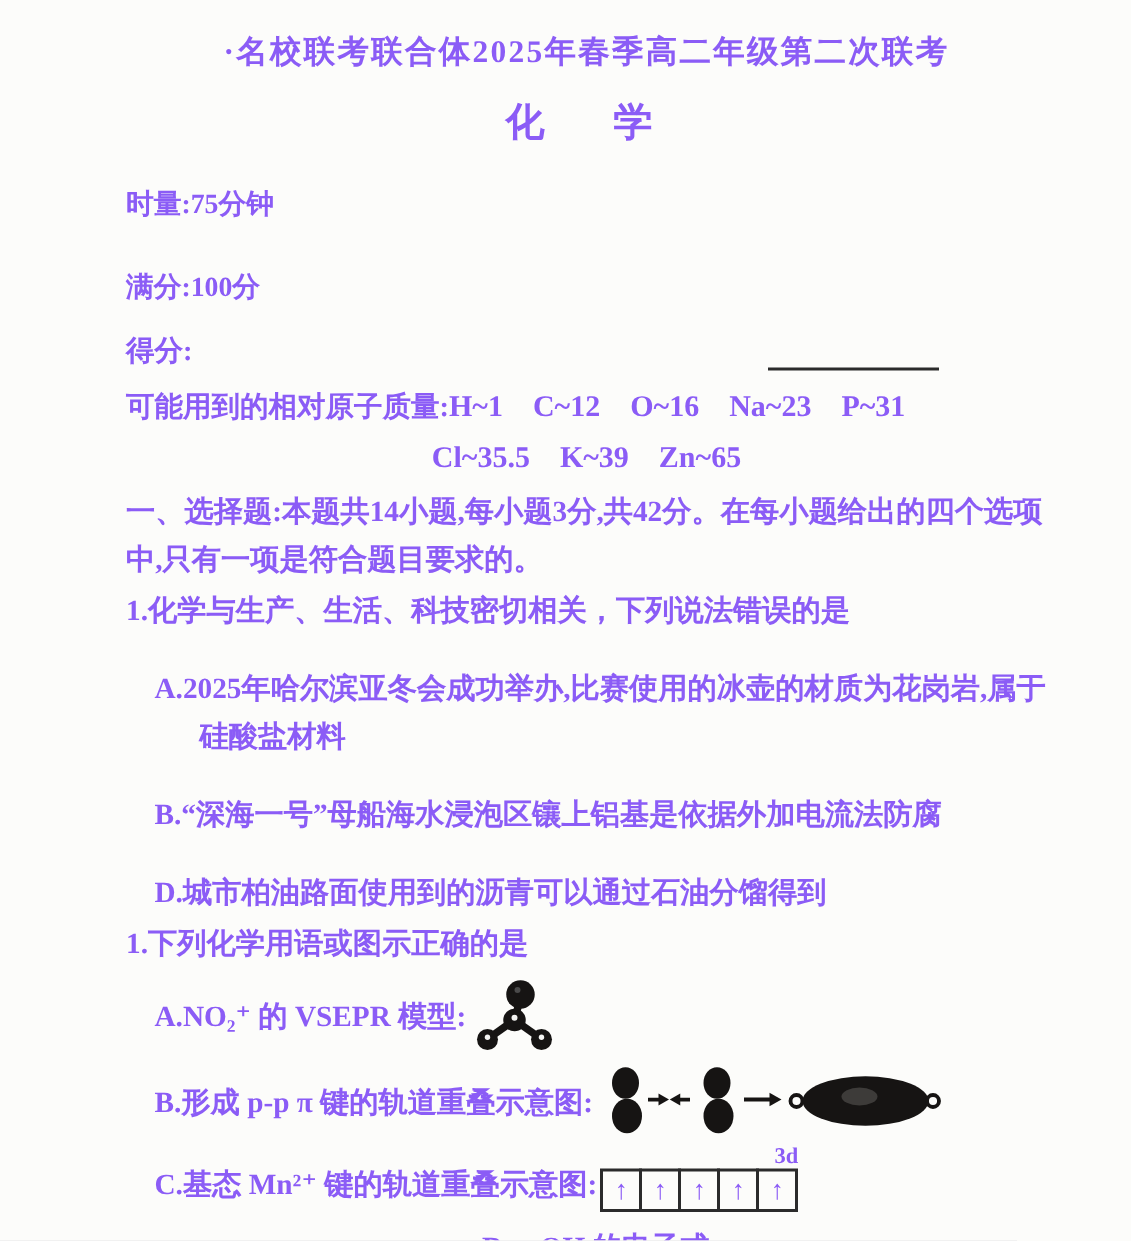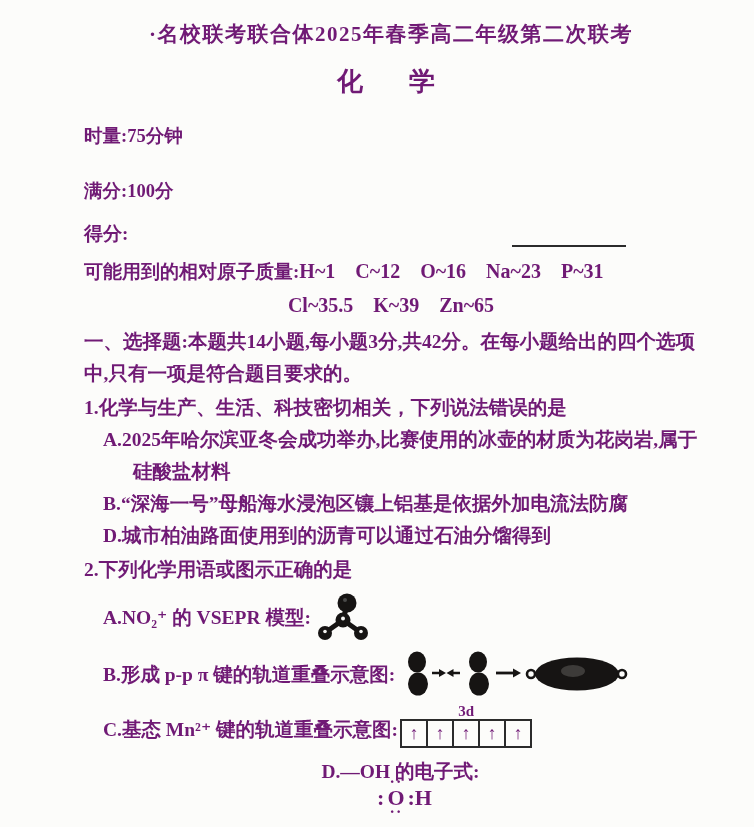--- a/index.html
+++ b/index.html
@@ -1,50 +1,50 @@
 <!DOCTYPE html>
 <html><head>
 <meta charset="utf-8">
 <style>
   * { margin:0; padding:0; box-sizing:border-box; }
   html,body { background:#e9e9e9; }
   .page {
-    width:754px; height:827px; background:#fcfcfa; color:#701a75;
+    width:754px; height:827px; background:#fcfcfa; color:#8b5cf6;
     font-family:"Liberation Serif","DejaVu Serif",serif;
     overflow:hidden; position:relative; margin:0 auto;
   }
   .content { padding:12px 56px 0 84px; }
 
   .exam-header { text-align:center; font-size:21px; font-weight:700; letter-spacing:1.5px; margin-top:8px; }
   .subject    { text-align:center; font-size:26px; font-weight:700; letter-spacing:10px; margin-top:16px; }
   .meta       { display:flex; justify-content:center; gap:30px; font-weight:700; font-size:18.5px; margin-top:24px;flex-direction:column; }
   .score-row  { display:flex; justify-content:space-between; align-items:flex-end; margin-top:14px; padding-right:72px; font-size:19px; font-weight:700; height:30px; }
   .score-line { display:inline-block; width:114px; border-bottom:2px solid #2b2b2b; height:24px; }
 
   .masses { margin-top:10px; font-size:19px; line-height:28px; }
   .masses .label { font-weight:700; font-size:19px; }
   .masses .values { font-size:20px; font-weight:600; }
   .masses-line2 { text-align:center; margin-top:5px; font-size:20px; font-weight:600; }
 
   .sec   { font-weight:700; font-size:19.5px; line-height:32px; margin-top:7px; }
   .qstem { font-size:19.5px; line-height:32px; margin-top:2px; font-weight:600; }
-  .opt   { margin-left:19px; padding-left:30px; text-indent:-30px; font-size:19.5px; line-height:32px; font-weight:600; }
+  .opt   { margin-left:19px; padding-left:30px; text-indent:-30px; font-size:19.5px; line-height:32px; font-weight:600;margin-top:20px; }
 
   .q2row { display:flex; align-items:center; margin-left:19px; font-size:19.5px; font-weight:600; margin-top:3px; }
   .q2row .txt { white-space:nowrap; }
   .row-a { height:56px; }
   .row-b { height:52px; }
   .row-c { height:52px; }
   .row-d { height:44px;flex-direction:column; }
 
   svg { display:block; }
   .mol-svg { margin-left:4px; margin-top:4px; }
   .orbit-svg { margin-left:6px; }
 
-  .orb { display:inline-flex; flex-direction:column; align-items:center; margin-left:2px; margin-top:-6px; }
+  .orb { display:inline-flex; flex-direction:column; align-items:flex-end; margin-left:2px; margin-top:-6px; }
   .orb-label { font-size:15px; line-height:15px; font-weight:600; }
   .orb-boxes { display:flex; }
   .orb-box {
     width:28px; height:29px; border:2px solid #2b2b2b;
     display:flex; align-items:center; justify-content:center;
     font-size:18px; font-weight:700;
   }
   .orb-box + .orb-box { margin-left:-2px; }
 
   .lewis { display:inline-flex; align-items:center; font-size:22px; font-weight:600; margin-left:8px; }
@@ -82,21 +82,21 @@
       <div class="masses-line2">Cl~35.5　K~39　Zn~65</div>
     </div>
 
     <div class="sec">一、选择题:本题共14小题,每小题3分,共42分。在每小题给出的四个选项中,只有一项是符合题目要求的。</div>
 
     <div class="qstem">1.化学与生产、生活、科技密切相关，下列说法错误的是</div>
     <div class="opt">A.2025年哈尔滨亚冬会成功举办,比赛使用的冰壶的材质为花岗岩,属于硅酸盐材料</div>
     <div class="opt">B.“深海一号”母船海水浸泡区镶上铝基是依据外加电流法防腐</div>
     <div class="opt">D.城市柏油路面使用到的沥青可以通过石油分馏得到</div>
 
-    <div class="qstem">2.下列化学用语或图示正确的是</div>
+    <div class="qstem">1.下列化学用语或图示正确的是</div>
 
     <div class="q2row row-a">
       <span class="txt">A.NO₂⁺ 的 VSEPR 模型:</span>
       <svg class="mol-svg" width="56" height="52" viewBox="0 0 56 52">
         <line x1="28" y1="27" x2="32" y2="12" stroke="#161413" stroke-width="5"></line>
         <line x1="28" y1="27" x2="11" y2="39" stroke="#161413" stroke-width="5"></line>
         <line x1="28" y1="27" x2="45" y2="39" stroke="#161413" stroke-width="5"></line>
         <circle cx="32" cy="10" r="9.5" fill="#161413"></circle>
         <circle cx="30" cy="7" r="2" fill="#4a4a4a"></circle>
         <circle cx="28" cy="27" r="7.5" fill="#161413"></circle>

